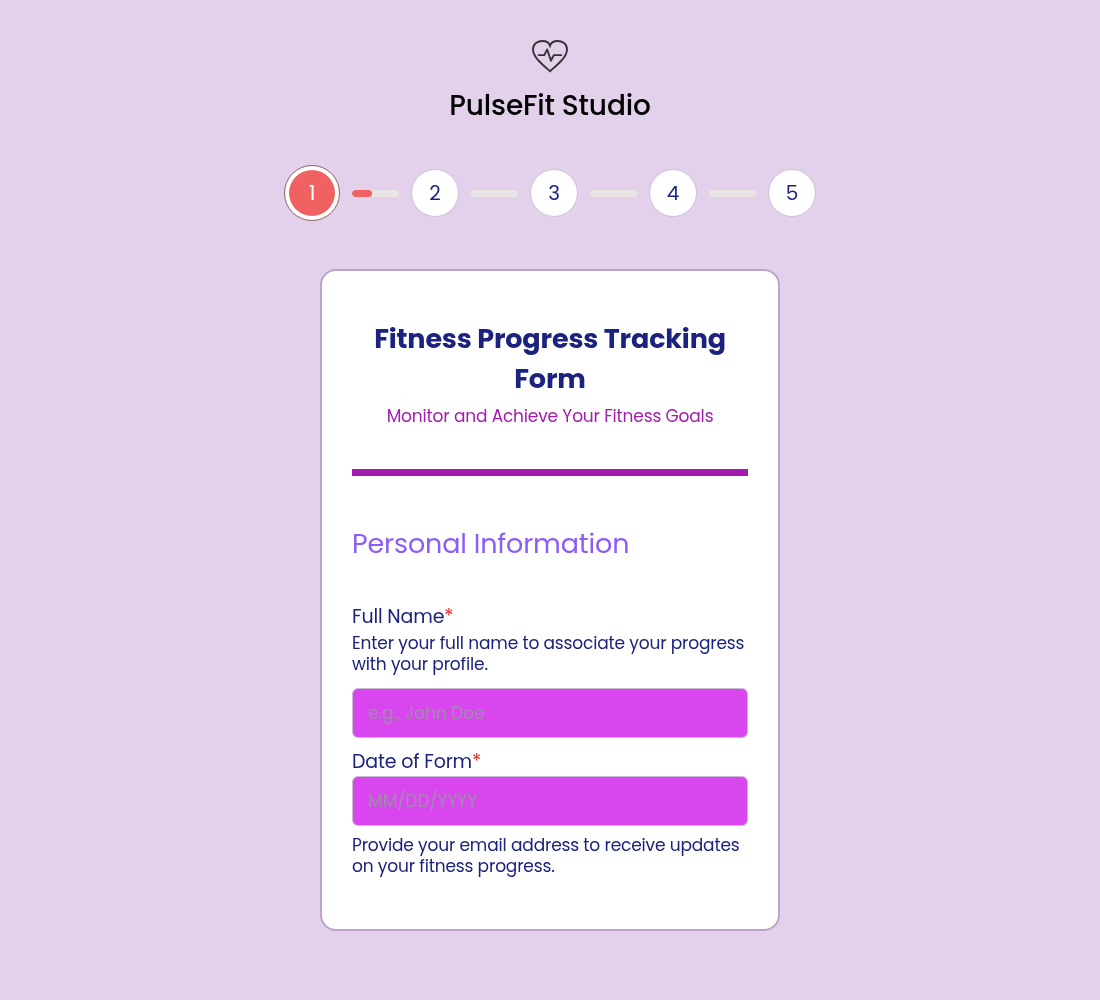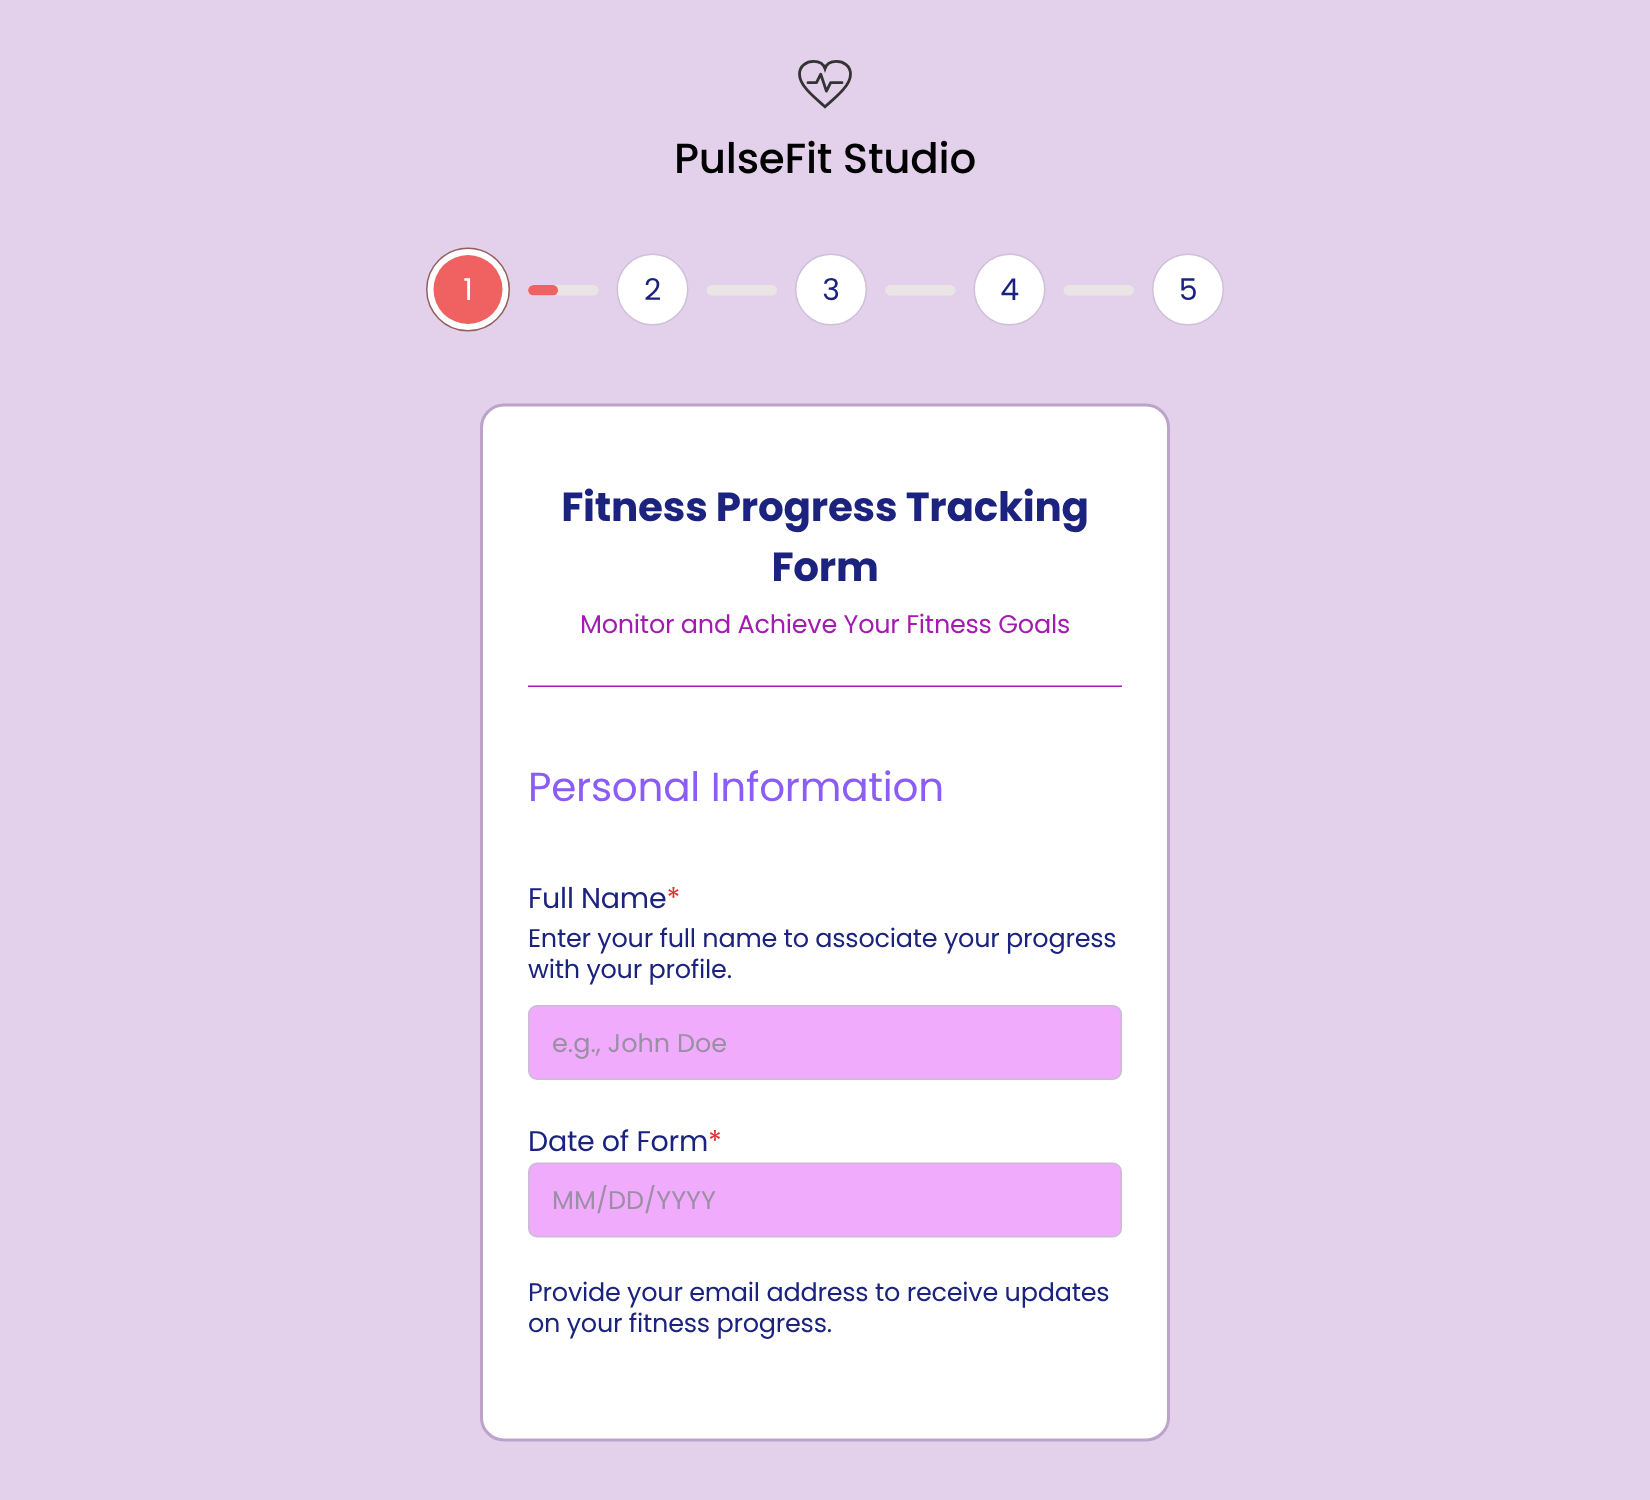--- a/index.html
+++ b/index.html
@@ -87,22 +87,22 @@
     }
     .form-card {
       width: 460px;
       background: #fff;
       border: 2px solid #bba3c9;
       border-radius: 16px;
       padding: 48px 30px 40px;
     }
     .form-header {
       text-align: center;
-      border-bottom: 1px solid #a21caf;
-      padding-bottom: 28px;
+      border-bottom: 7px solid #a21caf;
+      padding-bottom: 40px;
       margin-bottom: 48px;
     }
     .form-title {
       font-size: 27px;
       color: #1b237e;
       font-weight: 700;
       margin-bottom: 4px;
     }
     .form-subtitle {
       font-size: 17px;
@@ -110,21 +110,21 @@
       font-weight: 400;
     }
     .section-title {
       font-size: 27px;
       color: #8b5cf6;
       font-weight: 400;
       text-align: left;
       margin-bottom: 38px;
     }
     .field-group {
-      margin-bottom: 26px;
+      margin-bottom: 9px;
     }
     .field-label {
       font-size: 19px;
       color: #1b237e;
       font-weight: 400;
       display: block;
     }
     .field-label .required {
       color: #d33;
     }
@@ -134,21 +134,21 @@
       line-height: 1.25;
       margin-top: 2px;
       margin-bottom: 12px;
     }
     .text-input {
       width: 100%;
       padding: 11px 15px;
       font-size: 17px;
       border: 1px solid #c9bcd3;
       border-radius: 6px;
-      background: #f0abfc;
+      background: #d946ef;
       color: #333;
       font-family: inherit;
     }
     .text-input::placeholder {
       color: #9a8fa5;
     }
   </style>
 </head>
 <body>
 

